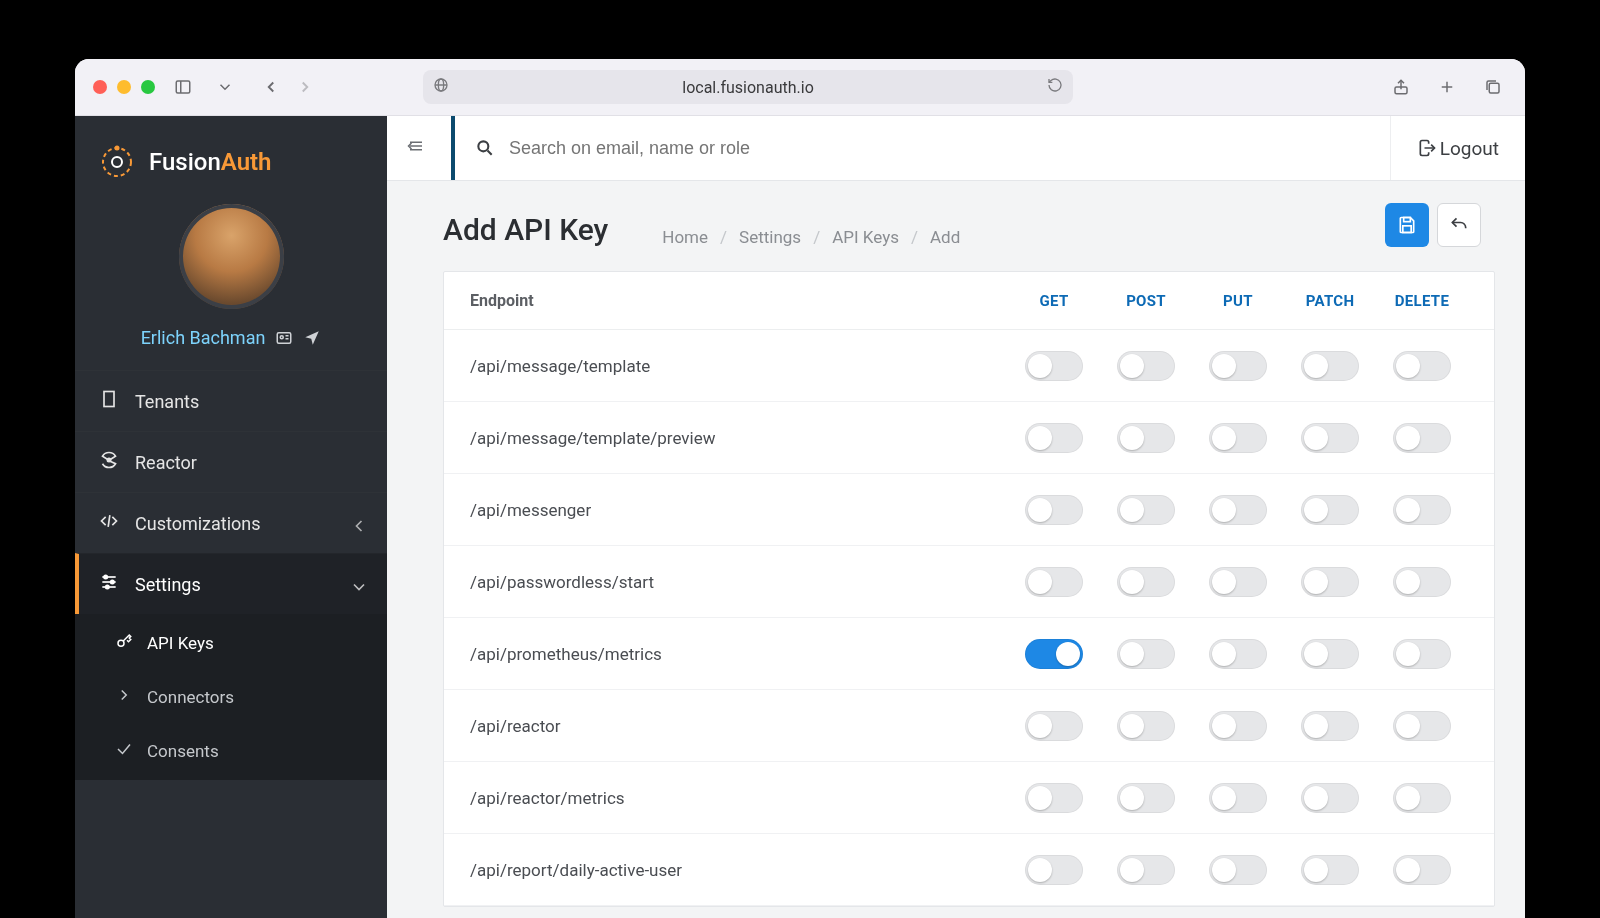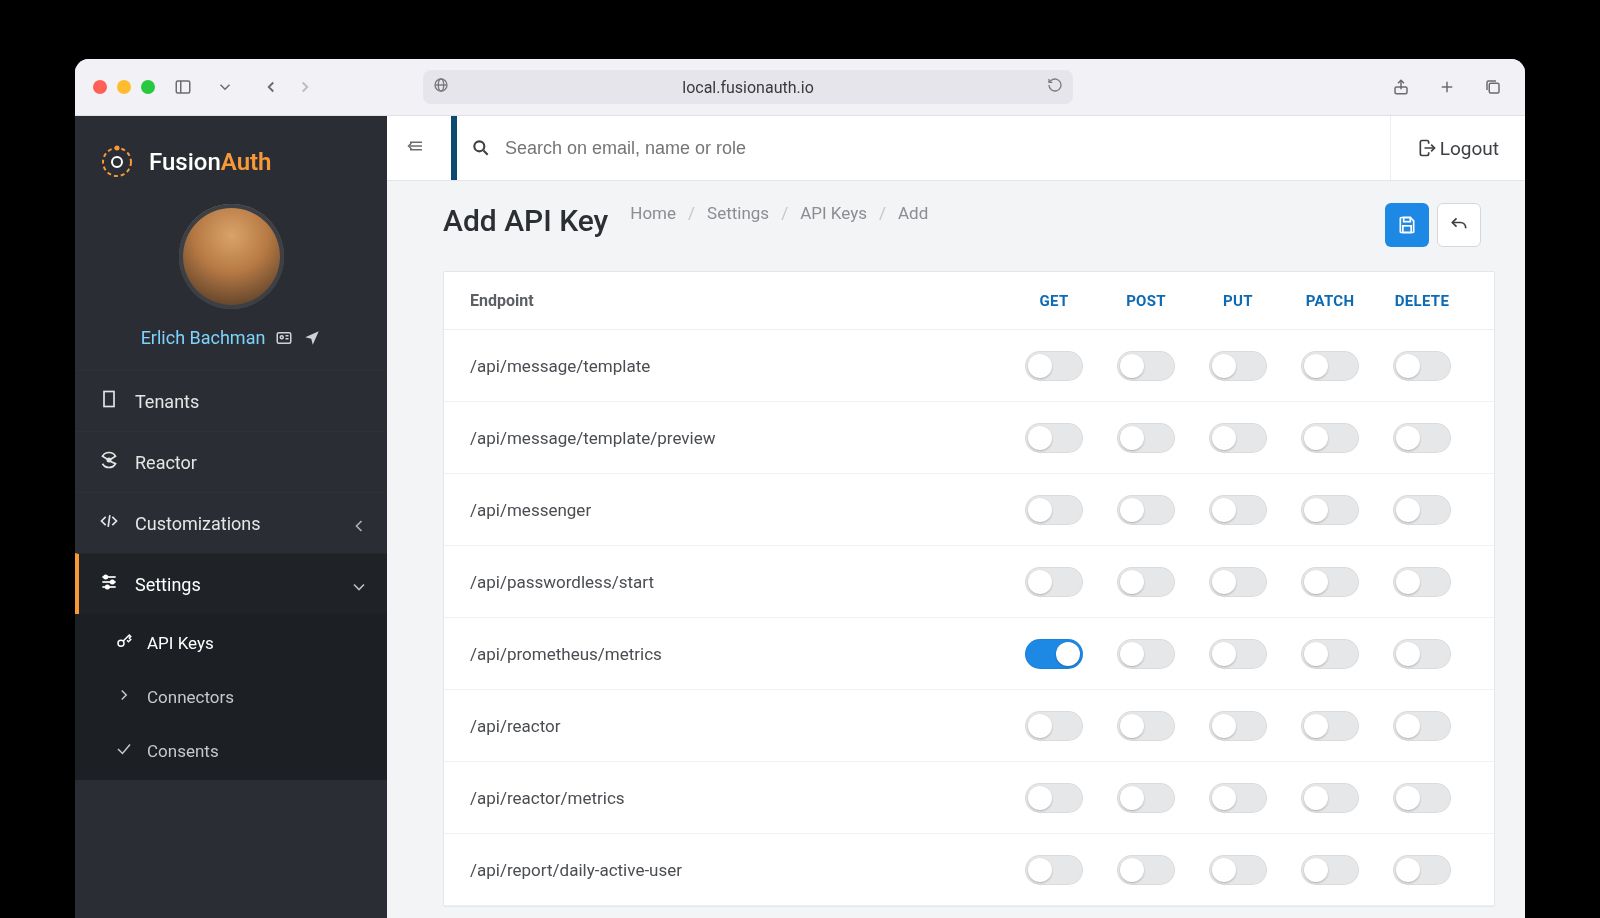--- a/index.html
+++ b/index.html
@@ -143,22 +143,22 @@
     display:flex;
     align-items:center;
     padding: 0 0 0 20px;
   }
   .collapse-icon { color:#6b6e73; padding-right: 26px; }
   .collapse-icon svg{width:18px;height:18px;}
   .search-wrap {
     flex:1;
     display:flex; align-items:center; gap:14px;
     height:100%;
-    border-left:6px solid #0c4a6e;
-    padding-left: 14px;
+    border-left:4px solid #0c4a6e;
+    padding-left: 20px;
     color:#9a9da2;
     font-size:18px;
   }
   .search-wrap svg { width:20px; height:20px; color:#3c3f43;}
   .search-wrap input {
     border:none; outline:none; font-size:18px;
     color:#3c3f43; flex:1; background:transparent;
   }
   .help-btn {
     background:#2a2e34; color:#fff; height:100%;
@@ -166,22 +166,23 @@
     font-size:19px; cursor:pointer;
   }
   .logout-btn {
     height:100%; padding: 16px 26px;
     display:flex; align-items:center; gap:3px;
     font-size:19px; color:#3c3f43; cursor:pointer;
     border-left:1px solid #edeef0;
   }
 
   .page-head {
-    display:flex; align-items:flex-start;
+    display:flex; align-items:flex-end;
     padding: 22px 44px 14px 56px;
+    gap: 32px;
   }
   .page-title {
     font-size: 30px; font-weight:500; color:#2b2e32;
   }
   .crumbs {
     display:flex; gap:12px; margin-left: 22px;
     color:#8a8d92; font-size:17px;
   }
   .crumbs .sep { color:#c4c7cb;}
   .action-btns { margin-left:auto; display:flex; gap:8px;}

